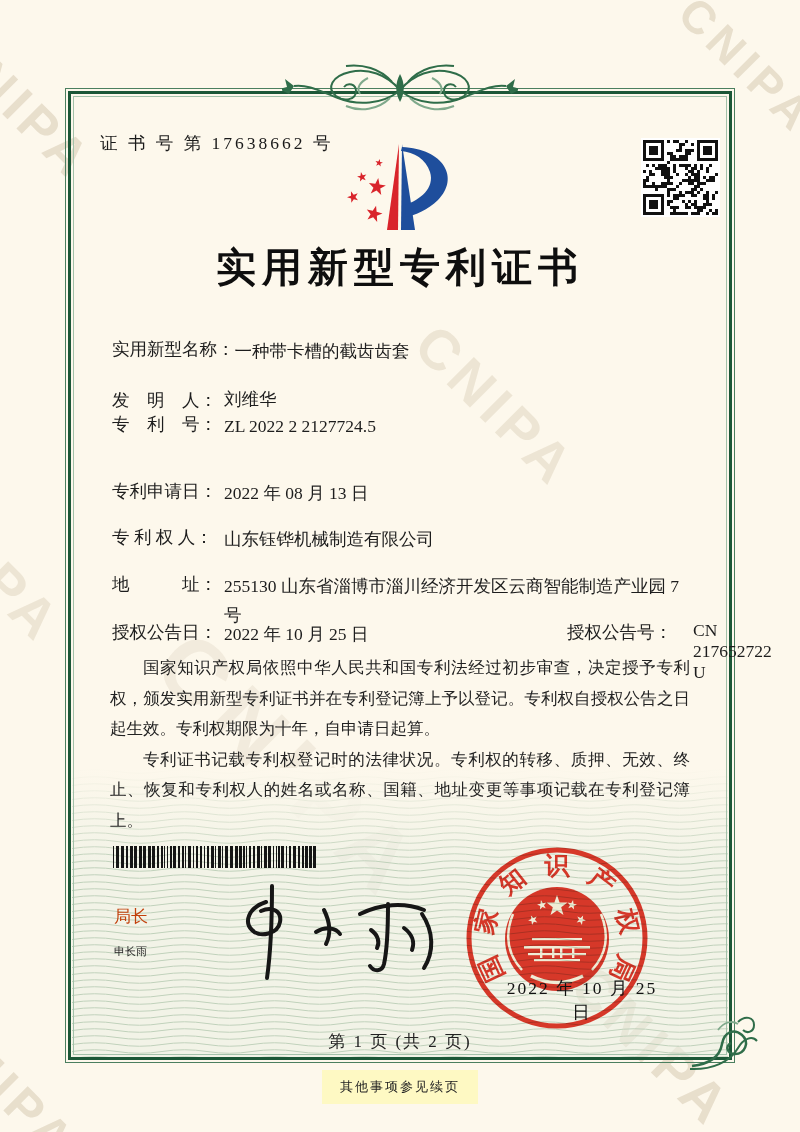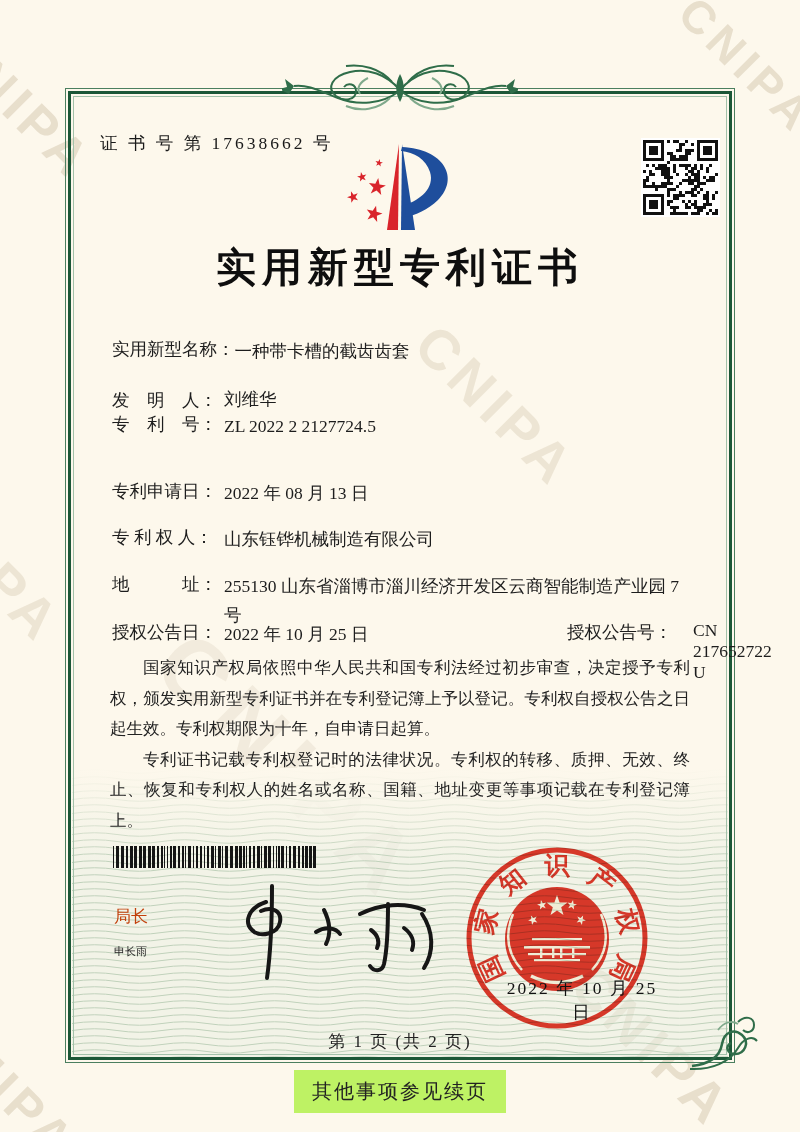--- a/index.html
+++ b/index.html
@@ -37,21 +37,21 @@
   
   .signer-title{position:absolute;left:114px;top:905px;font-size:17px;font-family:"Liberation Sans",sans-serif;color:#c2410c;}
   .signer-name{position:absolute;left:114px;top:944px;font-size:11px;font-family:"Liberation Sans",sans-serif;color:#222;}
   
   .seal{position:absolute;left:461px;top:842px;width:192px;height:192px;opacity:.93;mix-blend-mode:multiply;}
   .seal-date{position:absolute;left:497px;top:976px;width:170px;text-align:center;
              font-size:17.5px;letter-spacing:2px;color:#111;}
   
   .page-no{position:absolute;left:0;top:1030px;width:800px;text-align:center;font-size:17px;color:#222;letter-spacing:2px;}
   .note{position:absolute;left:50%;top:1070px;transform:translateX(-50%);
-        background:#bef264;padding:8px 18px;font-size:20px;letter-spacing:2px;color:#222;}
+        background:#fef9c3;padding:8px 18px;font-size:13px;letter-spacing:2px;color:#222;}
   svg{display:block;}
 </style>
 </head>
 <body>
 
 <span class="wm" style="left:-28px;top:16px;font-size:52px;">CNIPA</span>
 <span class="wm" style="left:706px;top:-14px;font-size:46px;">CNIPA</span>
 <span class="wm" style="left:448px;top:312px;font-size:56px;color:rgba(205,190,163,0.32);">CNIPA</span>
 <span class="wm" style="left:-66px;top:468px;font-size:56px;color:rgba(205,190,163,0.32);">CNIPA</span>
 <span class="wm" style="left:208px;top:612px;font-size:90px;letter-spacing:12px;color:rgba(206,193,168,0.22);">CNIPA</span>

